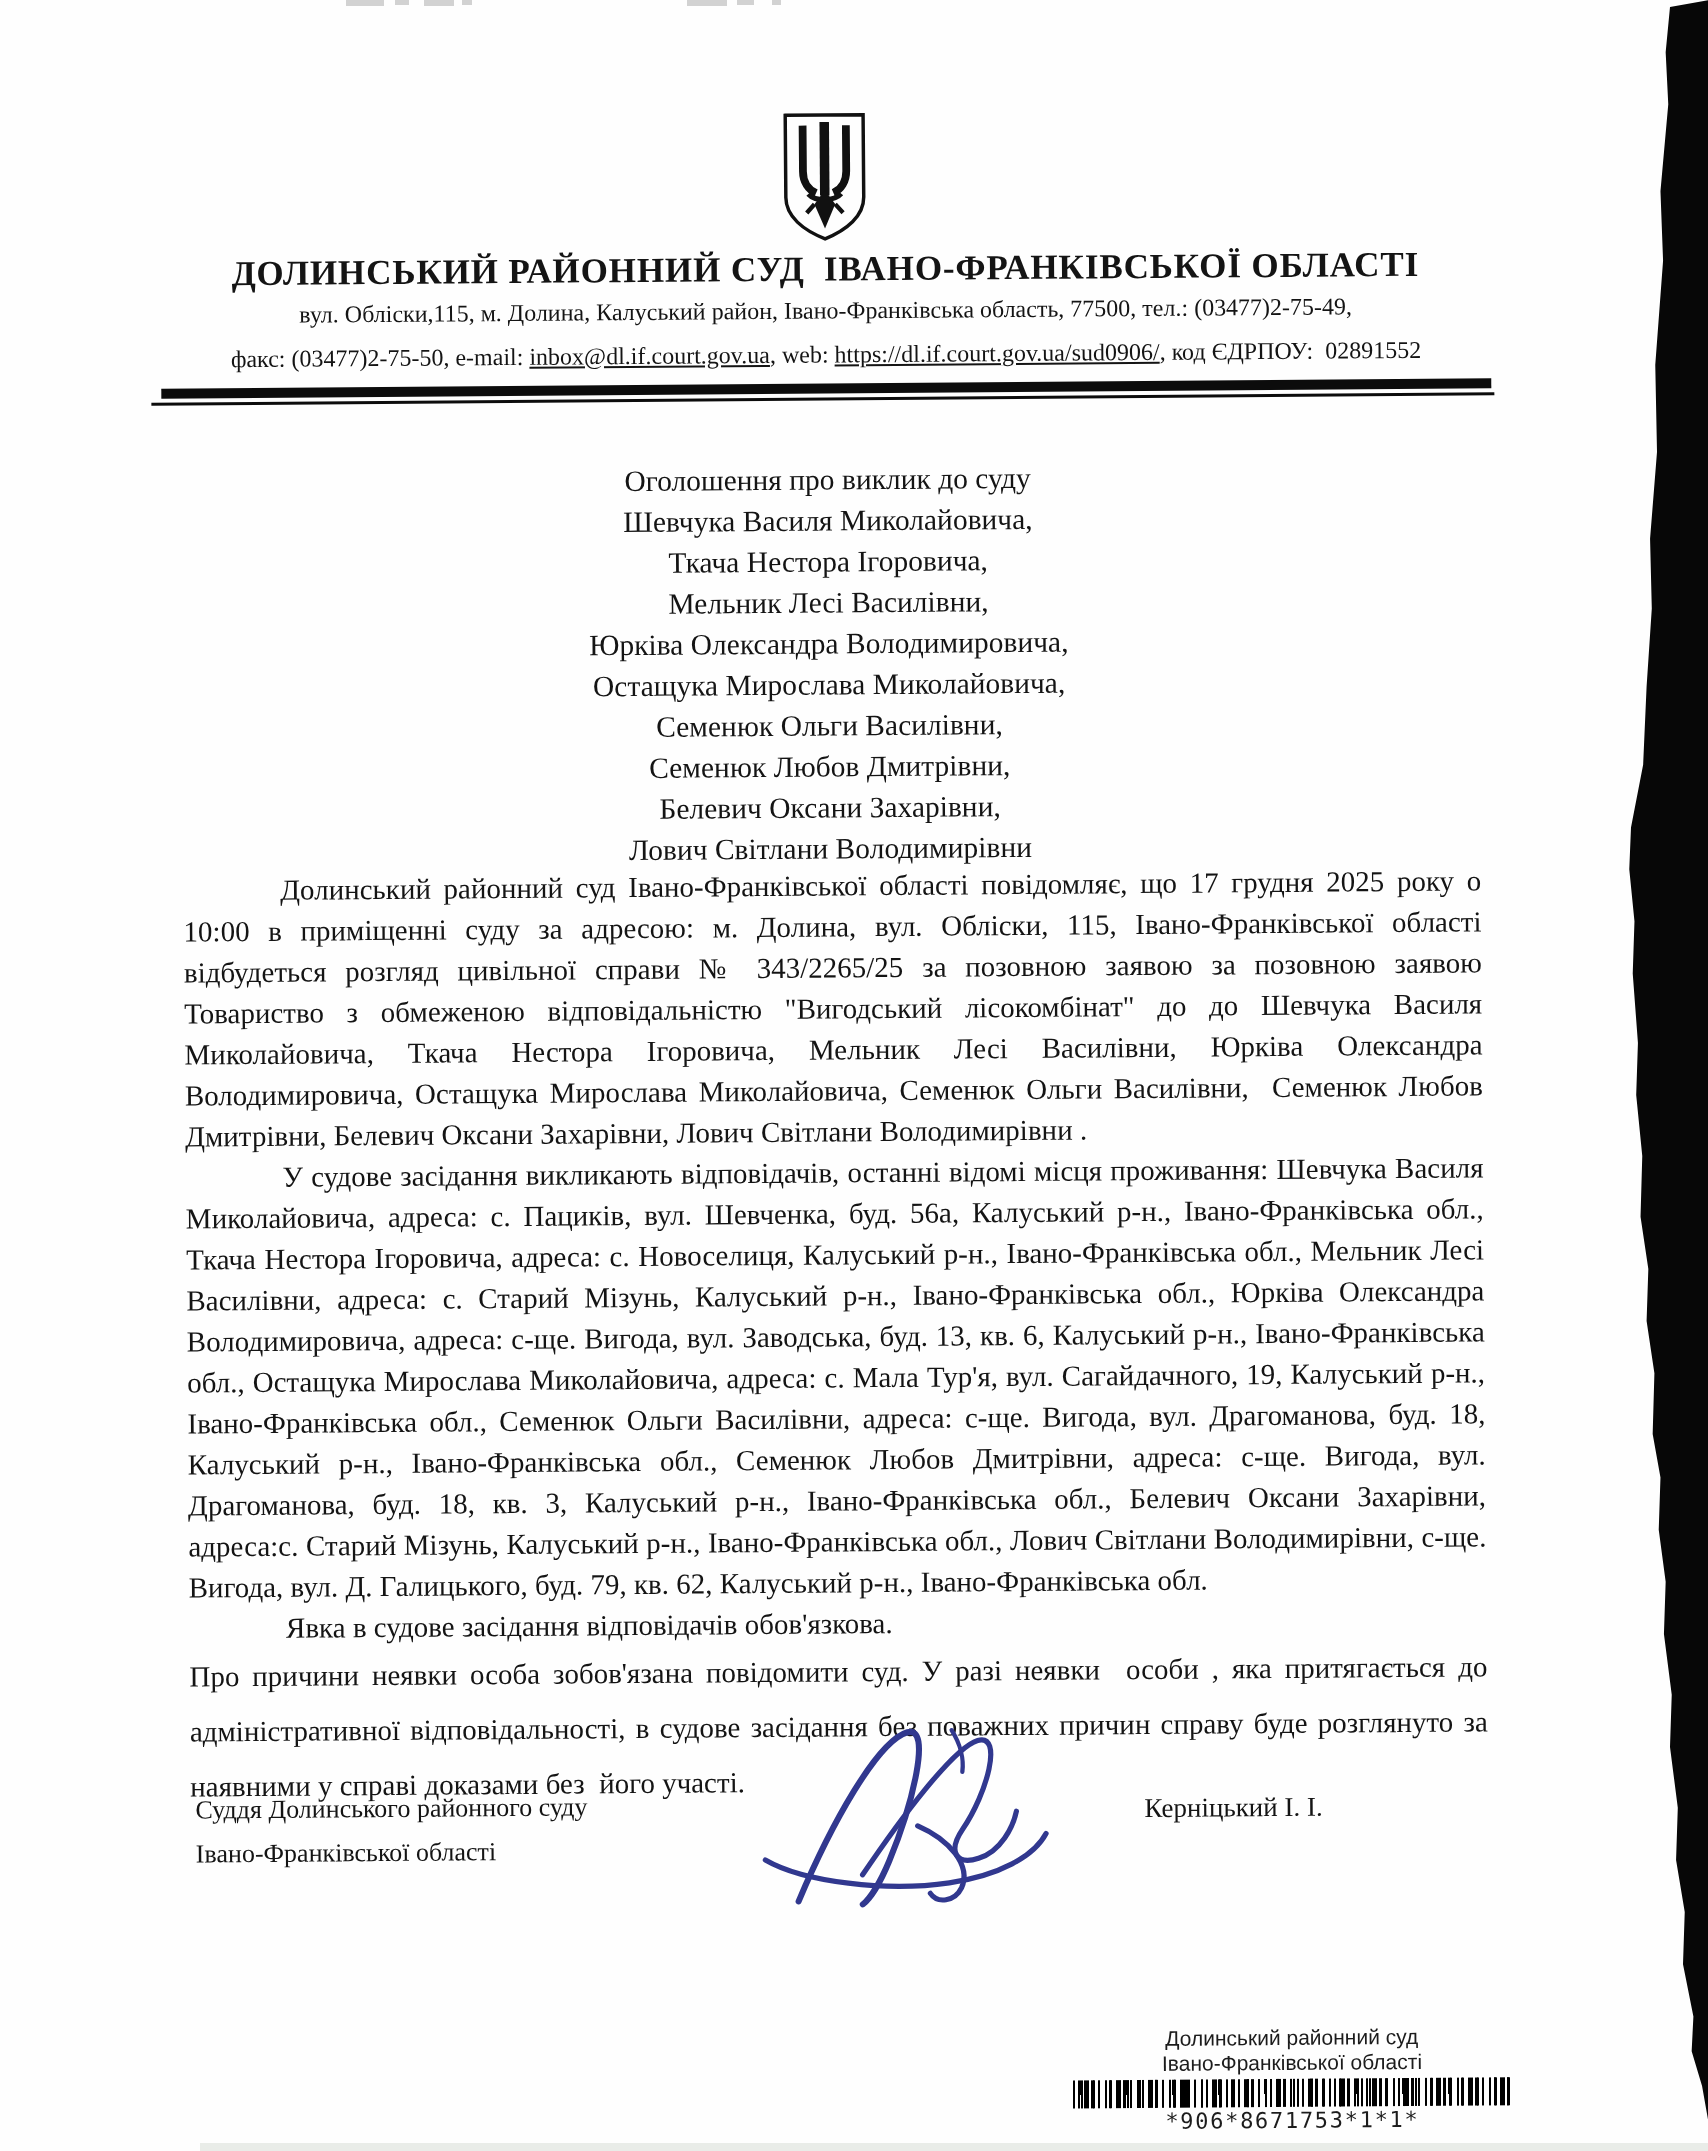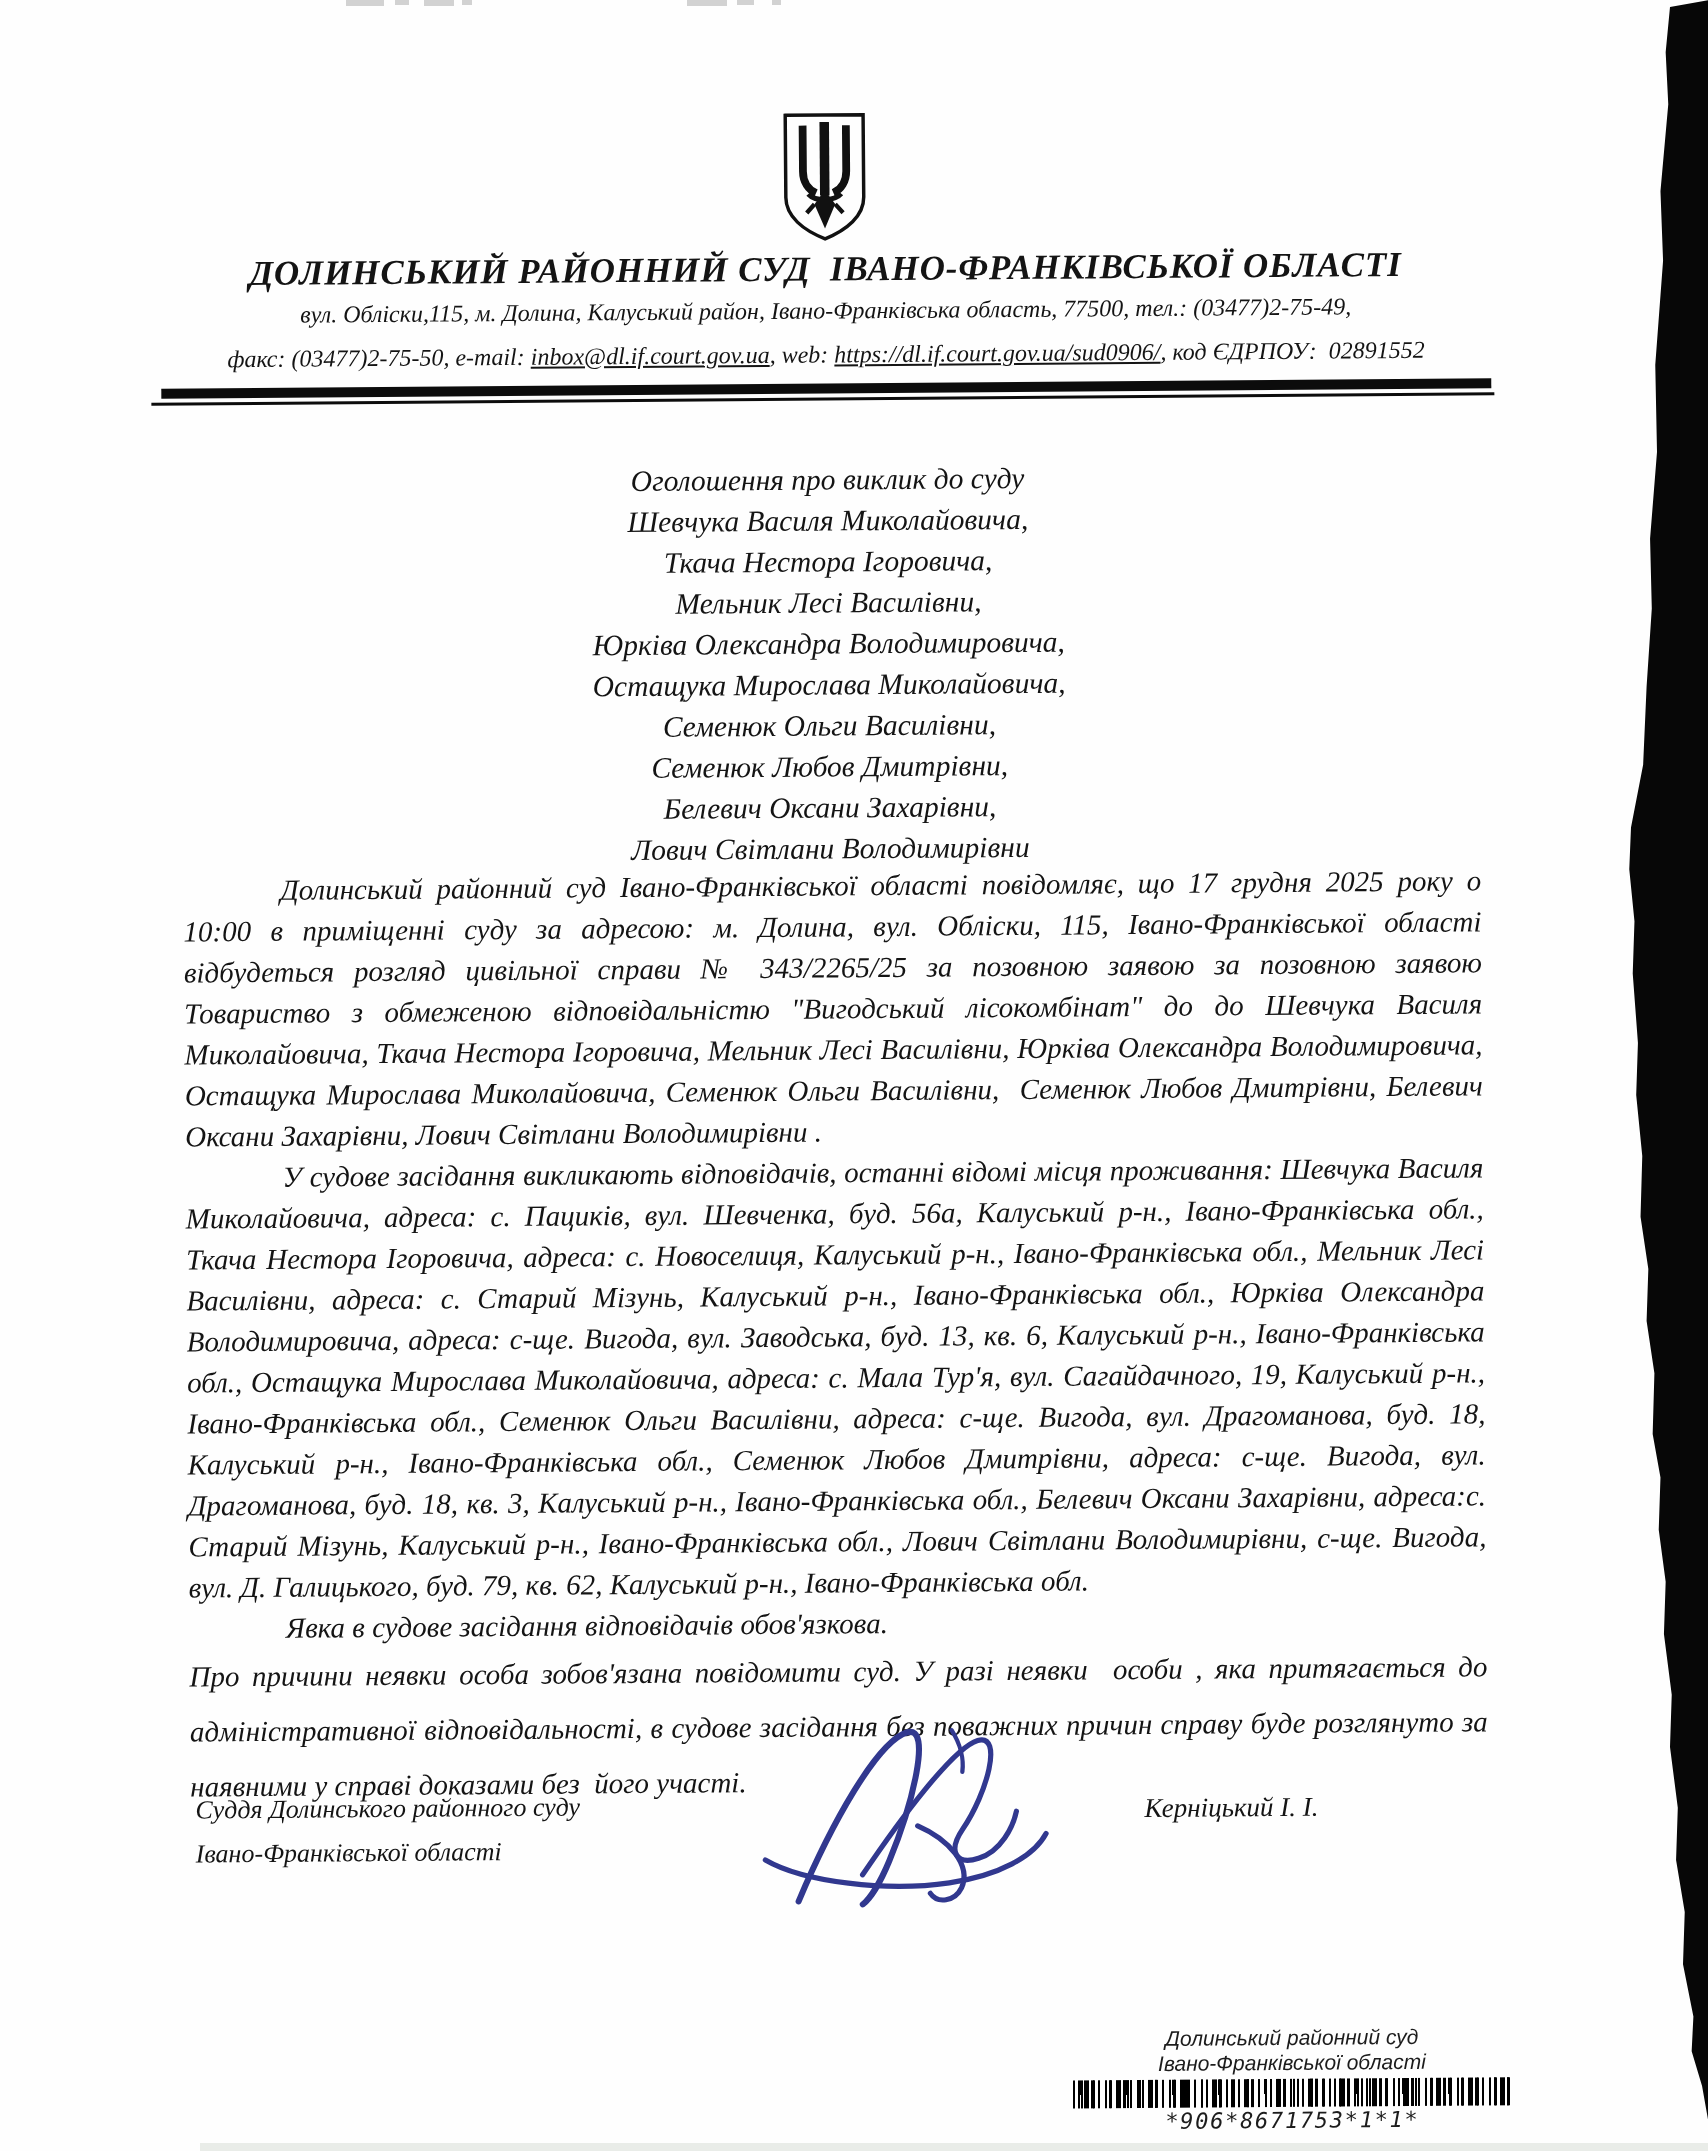--- a/index.html
+++ b/index.html
@@ -1,20 +1,19 @@
 <!DOCTYPE html>
 <html lang="uk" style="font-size:14px"><head>
 <meta charset="utf-8">
 <style>
   html,body{margin:0;padding:0;background:#888;}
   .page{
     position:relative;width:1709px;height:2152px;background:#fefefe;
     overflow:hidden;color:#141414;
     font-family:"Liberation Serif","DejaVu Serif",serif;
-    font-style:italic;
   }
   .content{position:absolute;inset:0;transform:rotate(-0.45deg);transform-origin:52% 40%;}
   .pre{white-space:pre-wrap;}
 
   
   .header{position:absolute;top:110px;left:165px;width:1330px;text-align:center;}
   .trident-wrap{width:90px;height:132px;margin:0 auto;}
   .court-name{margin-top:7px;font-size:35px;font-weight:bold;letter-spacing:0.9px;line-height:40px;}
   .addr{font-size:24px;line-height:29.5px;}
   .addr1{margin-top:7px;}

